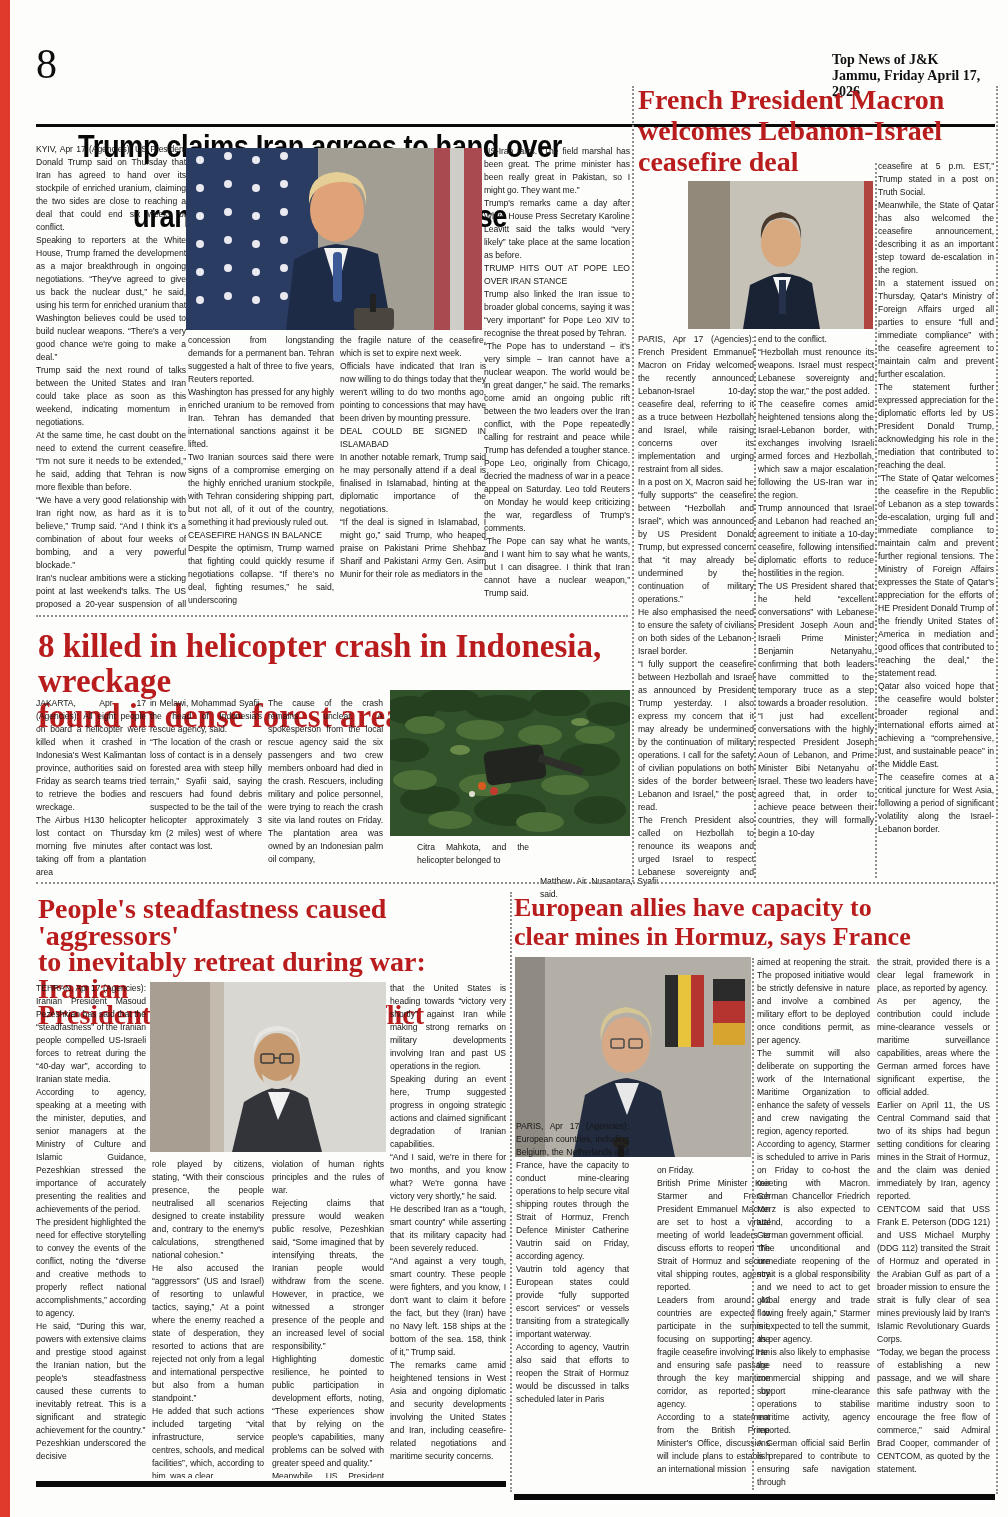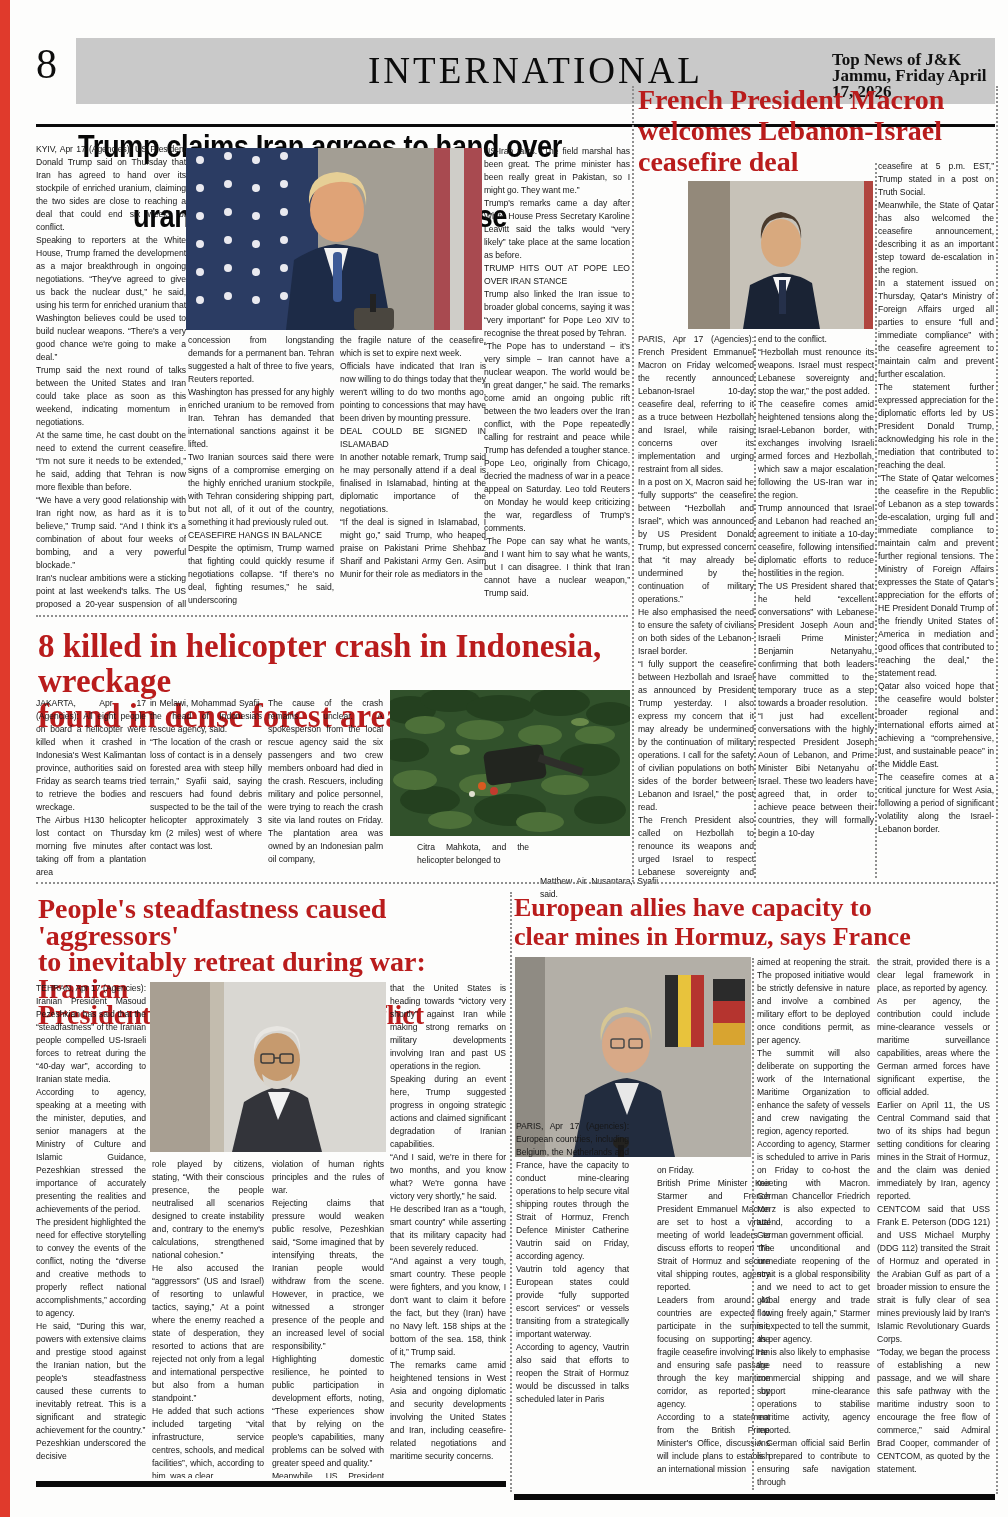--- a/index.html
+++ b/index.html
@@ -9,44 +9,41 @@
     font-family:"Liberation Sans", sans-serif; color:#111; overflow:hidden;
   }
   .abs { position:absolute; }
   .redstrip { left:0; top:0; width:10px; height:1517px; background:#e03a2c; }
   .graybar { background:#c9c9c9; }
   .pagenum { font-family:"Liberation Serif", serif; font-size:42px; font-weight:400; color:#0d0d0d; }
   .section-title {
     font-family:"Liberation Serif", serif; font-size:37px; letter-spacing:3px;
     color:#0b0b0b; text-align:center; width:100%; line-height:66px;
   }
-  .dateblock { font-family:"Liberation Serif", serif; font-weight:700; font-size:17px; line-height:16px; color:#111; }
+  .dateblock { font-family:"Liberation Serif", serif; font-weight:700; font-size:14px; line-height:16px; color:#111; }
   .blackrule { background:#0a0a0a; }
   .dot-h { border-top:2px dotted #8f8f8f; height:0; }
   .dot-v { border-left:2px dotted #8f8f8f; width:0; }
   .bodytext {
     font-size:8.6px; line-height:13px; text-align:justify; color:#161616;
     white-space:pre-line; overflow:hidden; letter-spacing:-0.05px;
   }
   .hl-sans { text-align:center; font-weight:700; font-size:31px; line-height:35px; color:#070707; }
   .hl-sans .condensed { display:inline-block; transform:scaleX(0.88); transform-origin:50% 0; white-space:pre-line; letter-spacing:-0.5px; }
   .hl-serif { font-family:"Liberation Serif", serif; font-weight:700; color:#b91c1c; white-space:pre-line; }
   .photo { display:block; }
 </style>
 </head>
 <body>
 
 <div class="page">
 
   <div class="abs redstrip"></div>
 
   <div class="abs pagenum" style="left:36px; top:40px;">8</div>
-  <div class="abs graybar" style="left:76px; top:38px; width:919px; height:66px;">
-    <div class="section-title">INTERNATIONAL</div>
-  </div>
   <div class="abs dateblock" style="left:832px; top:52px; width:162px;">
     <div>Top News of J&amp;K</div>
     <div>Jammu, Friday April 17, 2026</div>
   </div>
   <div class="abs blackrule" style="left:36px; top:124px; width:959px; height:3px;"></div>
 
   <section>
     <h1 class="abs hl-sans" style="left:20px; top:129px; width:600px;"><span class="condensed">Trump claims Iran agrees to hand over enriched
 uranium, says deal very close</span></h1>
 

